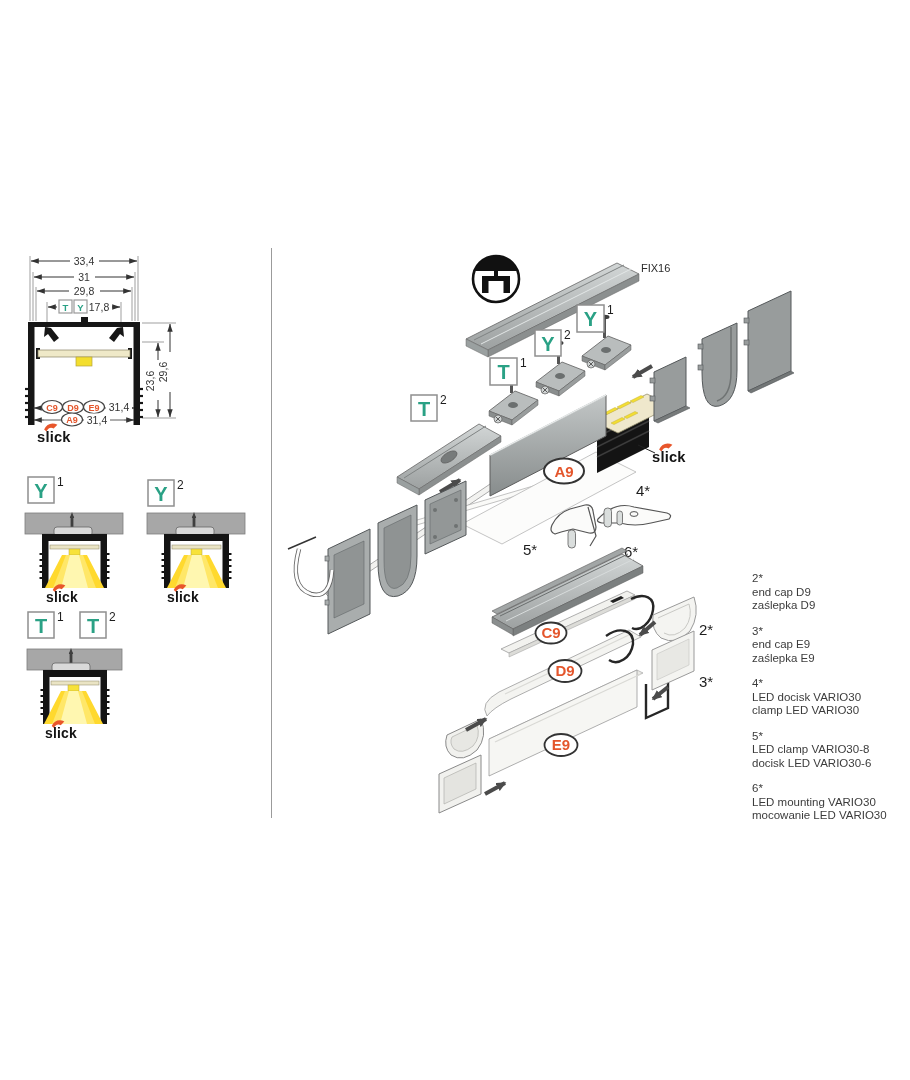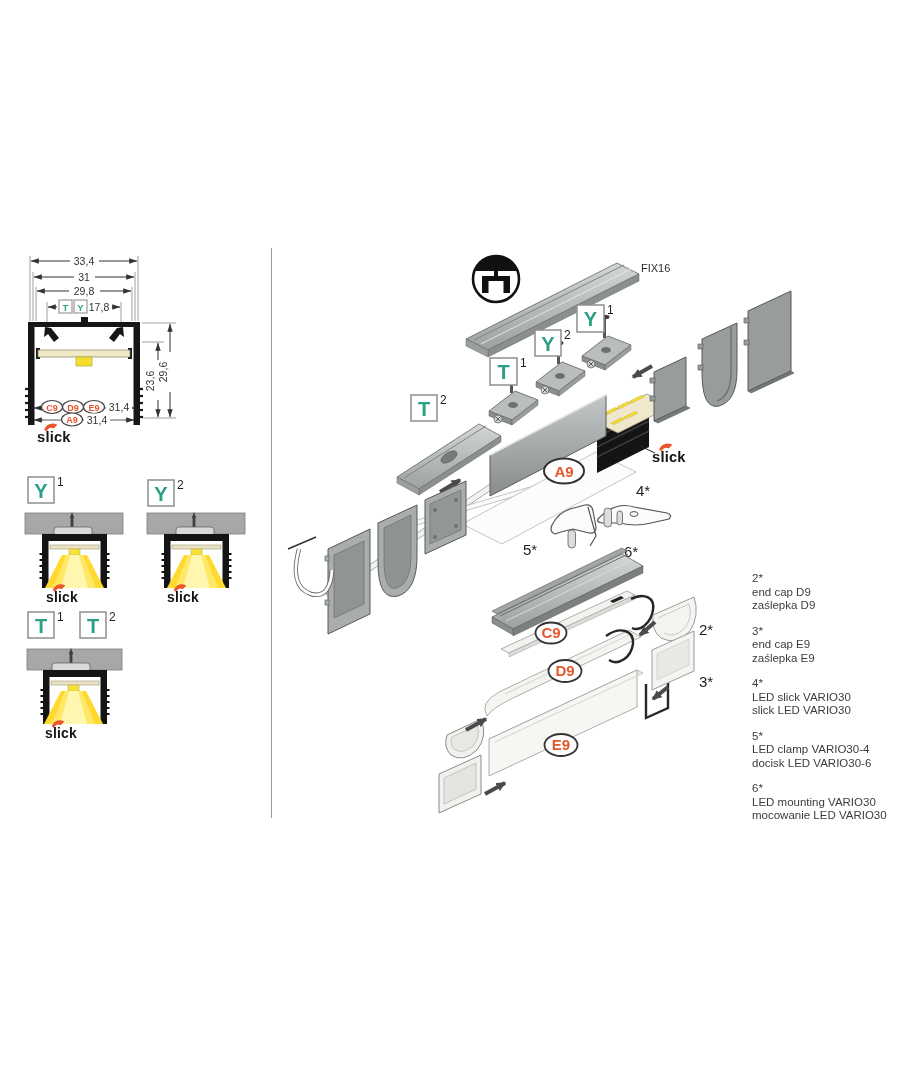--- a/index.html
+++ b/index.html
@@ -497,26 +497,26 @@
     <div>end cap D9</div>
     <div>zaślepka D9</div>
   </div>
   <div class="leg-item">
     <div>3*</div>
     <div>end cap E9</div>
     <div>zaślepka E9</div>
   </div>
   <div class="leg-item">
     <div>4*</div>
-    <div>LED slick VARIO30</div>
-    <div>slick LED VARIO30</div>
+    <div>LED docisk VARIO30</div>
+    <div>clamp LED VARIO30</div>
   </div>
   <div class="leg-item">
     <div>5*</div>
-    <div>LED clamp VARIO30-4</div>
+    <div>LED clamp VARIO30-8</div>
     <div>docisk LED VARIO30-6</div>
   </div>
   <div class="leg-item">
     <div>6*</div>
     <div>LED mounting VARIO30</div>
     <div>mocowanie LED VARIO30</div>
   </div>
 </div>
 
 </div>

